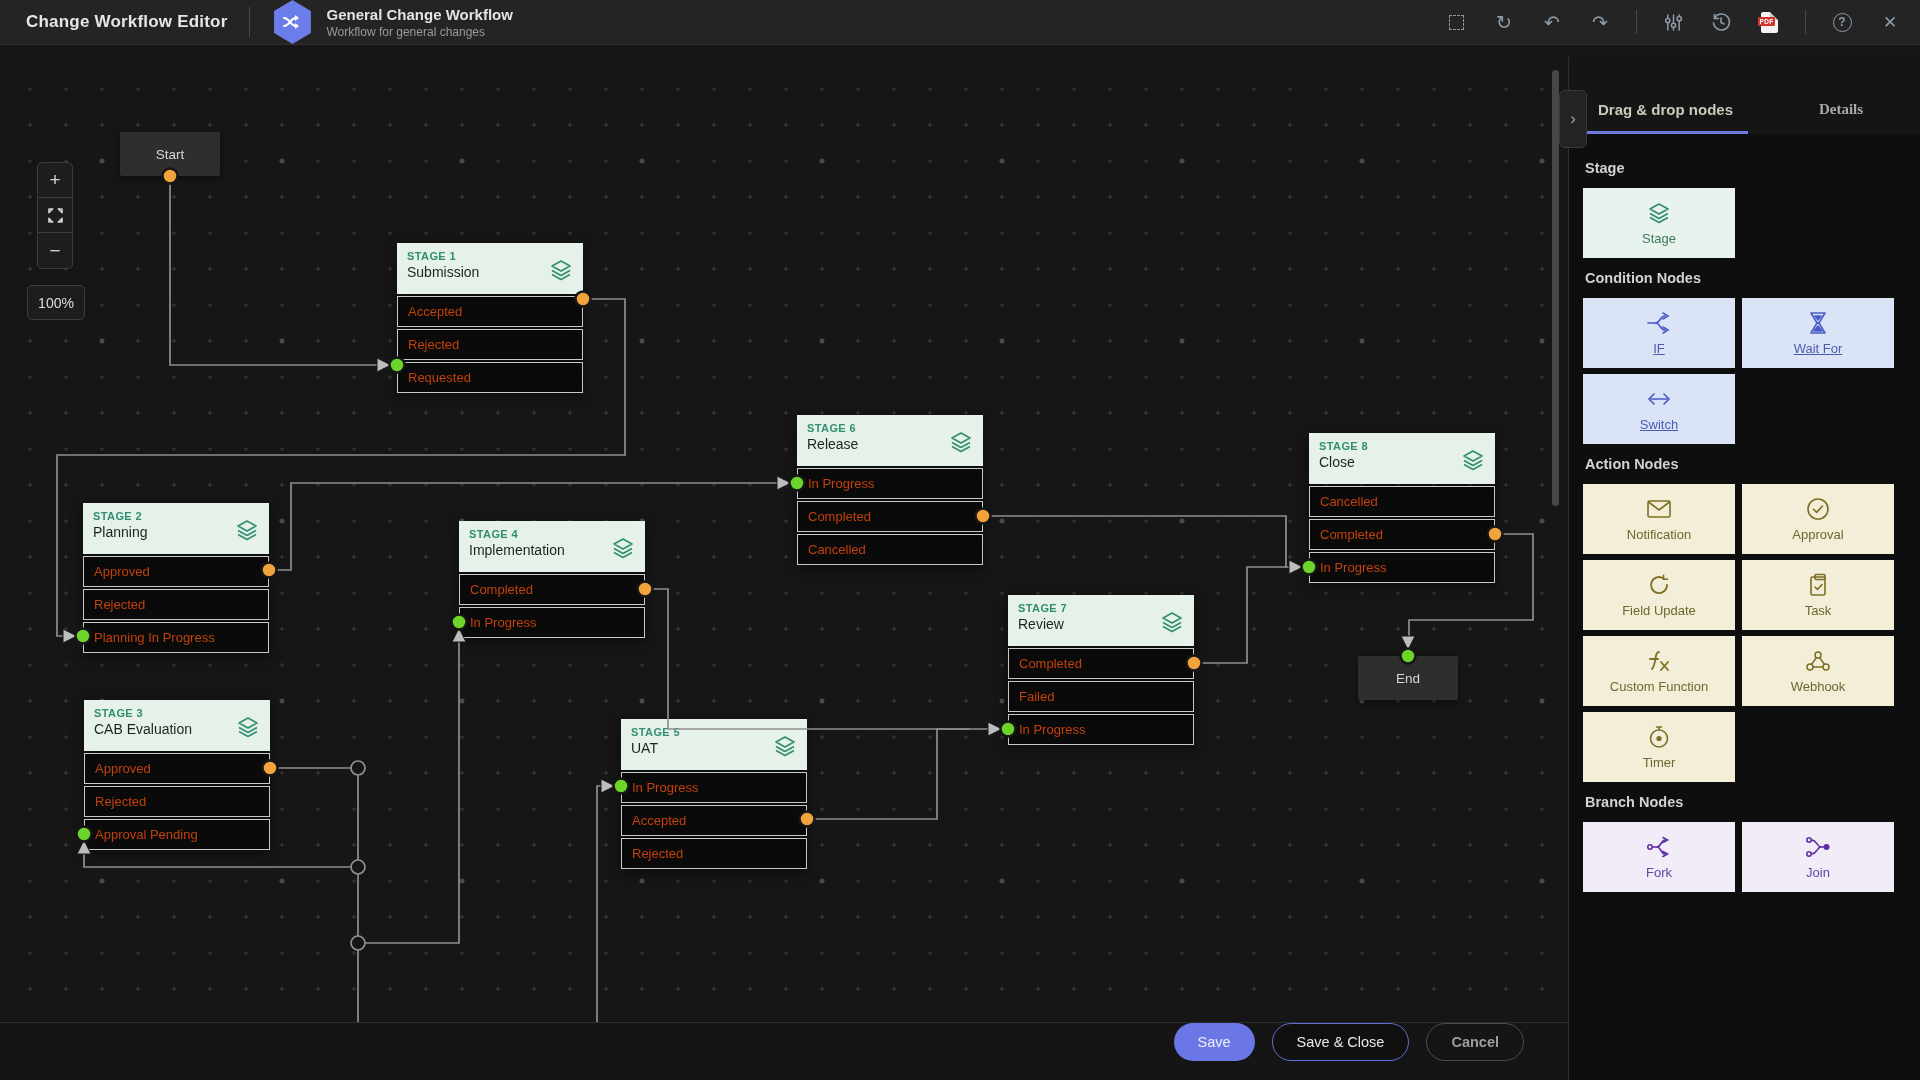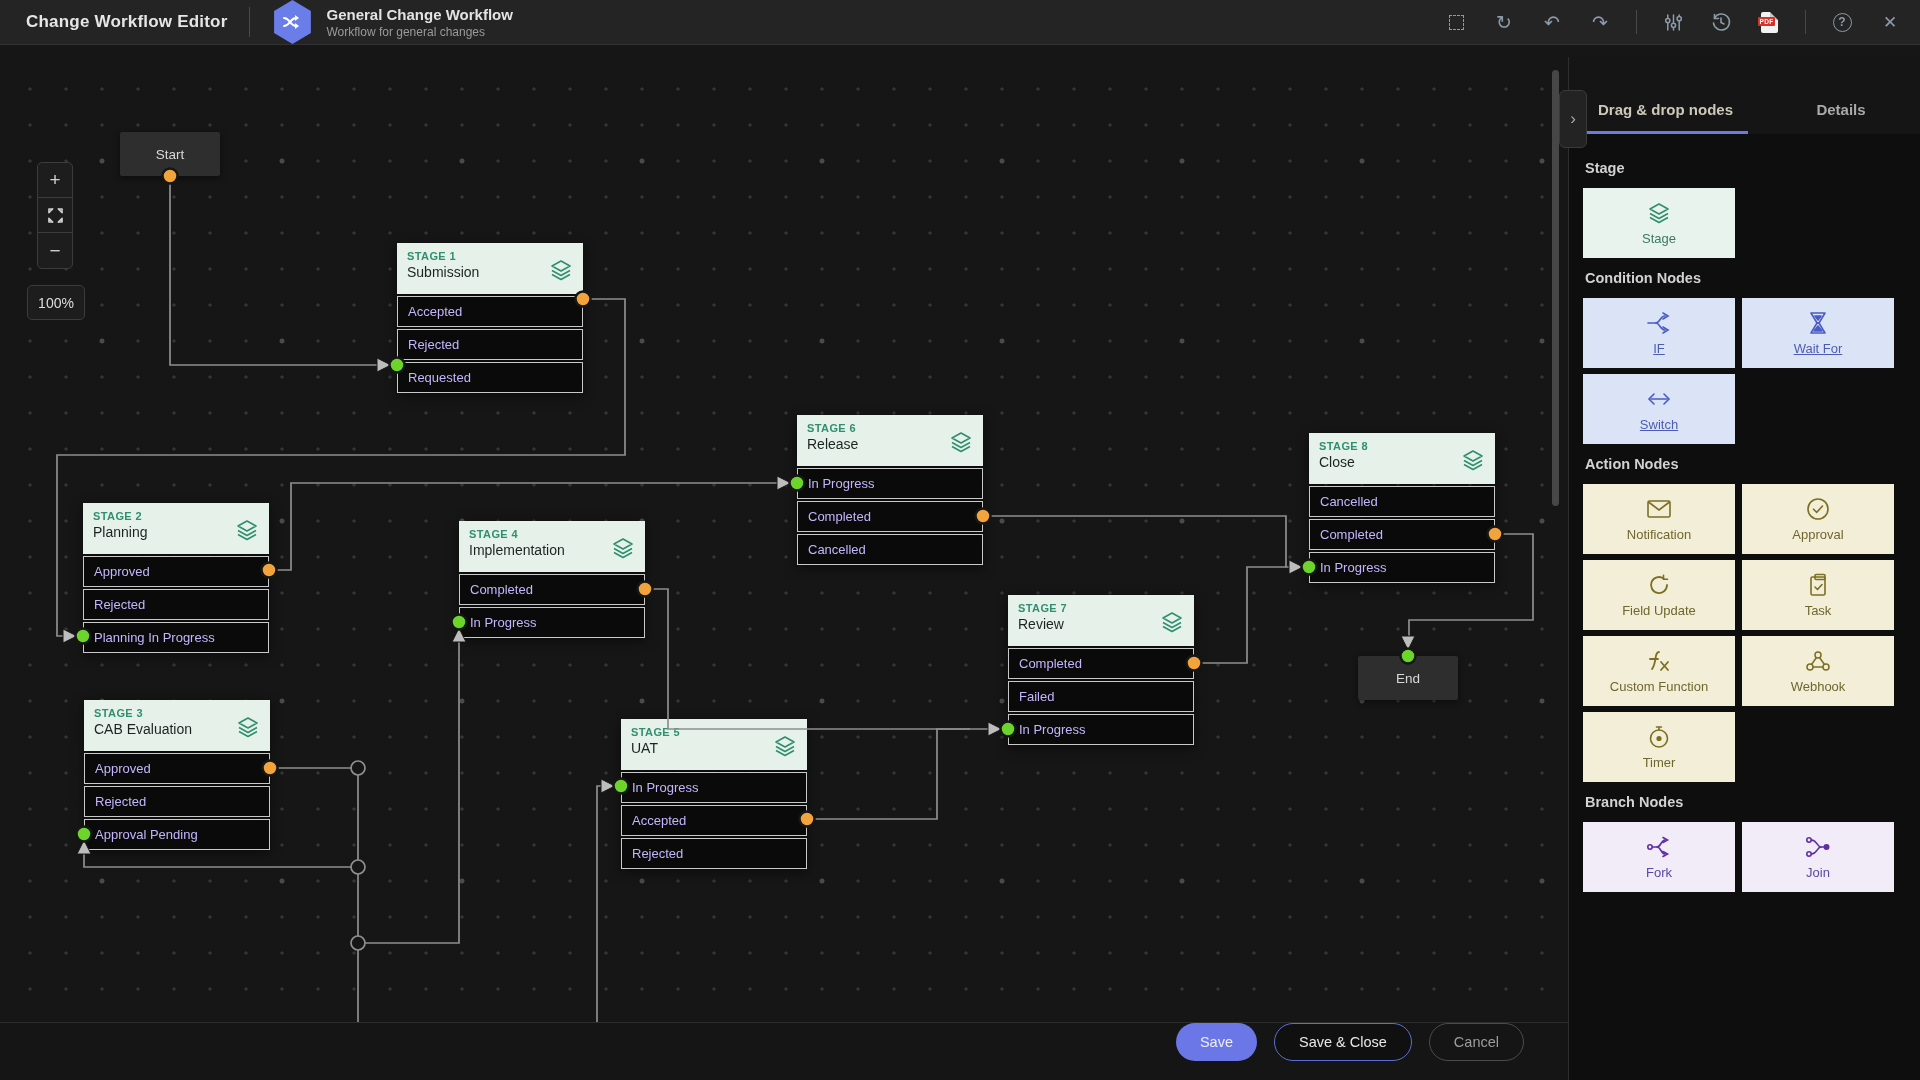--- a/index.html
+++ b/index.html
@@ -42,21 +42,21 @@
     font-size:13.5px; display:flex; align-items:center; justify-content:center; border-radius:2px;
     z-index:2; box-shadow:0 2px 6px rgba(0,0,0,.45); cursor:move; }
 
   .stage-node { position:absolute; width:186px; z-index:2; cursor:move;
     filter:drop-shadow(0 3px 6px rgba(0,0,0,.5)); }
   .stage-head { background:#e6f1ea; height:51px; padding:7px 10px 0 10px; position:relative; }
   .stage-label { font-size:11px; font-weight:700; color:#2f8f6e; letter-spacing:.4px; }
   .stage-name { font-size:14px; color:#1c2420; margin-top:2px; }
   .stage-head .head-icon { position:absolute; right:10px; top:15px; color:#2f8f6e; }
   .stage-row { height:31px; margin-top:2px; background:#0a0a0a; border:1px solid #c9c9c9;
-    display:flex; align-items:center; padding:0 10px; font-size:13px; color:#c4b5fd; }
+    display:flex; align-items:center; padding:0 10px; font-size:13px; color:#c2410c; }
 
   .zoom-ctrl { position:absolute; left:37px; top:105px; width:36px; background:#1d1d1d;
     border:1px solid #3c3c3c; border-radius:5px; z-index:4; overflow:hidden; }
   .zoom-btn { height:35px; display:flex; align-items:center; justify-content:center; color:#cfcfcf;
     font-size:19px; cursor:pointer; border-bottom:1px solid #3c3c3c; }
   .zoom-btn:last-child { border-bottom:none; }
   .zoom-pct { position:absolute; left:27px; top:228px; width:58px; height:35px; background:#1d1d1d;
     border:1px solid #3c3c3c; border-radius:5px; color:#dedede; font-size:14px; display:flex;
     align-items:center; justify-content:center; z-index:4; cursor:pointer; }
   .canvas-scrollbar { position:absolute; left:1552px; top:13px; width:7px; height:436px;
@@ -64,21 +64,21 @@
 
   
   .sidebar { position:absolute; left:1568px; top:57px; width:352px; height:1023px; background:#0e0e0e;
     border-left:1px solid #2e2e2e; z-index:40; }
   .collapse-tab { position:absolute; left:-10px; top:33px; width:28px; height:58px; background:#232323;
     border:1px solid #3a3a3a; border-radius:6px; color:#a8a8a8; font-size:17px; display:flex;
     align-items:center; justify-content:center; cursor:pointer; z-index:45; }
   .side-tabs { display:flex; height:77px; background:#151515; }
   .side-tab { flex:1 1 55%; display:flex; align-items:flex-end; justify-content:center;
     padding-bottom:16px; font-size:15px; font-weight:700; color:#a9a9a9; cursor:pointer; position:relative; }
-  .side-tab.second { flex:1 1 45%; }
+  .side-tab.second { flex:1 1 45%;font-family:Liberation Serif, serif; }
   .side-tab.active { color:#ccc8ba; }
   .side-tab.active::after { content:""; position:absolute; left:14px; right:14px; bottom:0; height:3px;
     background:#6f7ae0; }
   .side-content { padding:14px 0 0 14px; }
   .section-title { color:#d2d2d2; font-size:14.5px; font-weight:700; margin:12px 0 12px 2px; }
   .tile-grid { display:grid; grid-template-columns:152px 152px; gap:6px 7px; }
   .tile { width:152px; height:70px; display:flex; flex-direction:column; align-items:center;
     justify-content:center; gap:6px; cursor:grab; }
   .tile-label { font-size:13px; }
   .tile-icon { height:24px; display:flex; align-items:center; justify-content:center; }
@@ -88,21 +88,21 @@
   .tile.branch { background:#f1ecf8; color:#5f2ea6; } .tile.branch .tile-label { color:#5d47a4; }
 
   
   .footer-bar { position:absolute; left:0; top:1022px; width:1568px; height:58px; background:#151515;
     border-top:1px solid #2c2c2c; display:flex; justify-content:flex-end;
     gap:17px; padding-right:44px; z-index:50; }
   .btn { height:38px; border-radius:19px; font-size:14.5px; display:flex; align-items:center;
     justify-content:center; cursor:pointer; padding:0 24px; }
   .btn-save { background:#6b77e6; color:#eceefc; }
   .btn-saveclose { background:#101010; border:1px solid #5b6fd6; color:#e8e8e8; }
-  .btn-cancel { background:transparent; border:1px solid #4c4c4c; color:#9d9d9d; }
+  .btn-cancel { background:transparent; border:1px solid #4c4c4c; color:#9d9d9d;font-weight:bold; }
 </style>
 </head>
 <body>
 
 <div class="app-header">
   <div class="app-title">Change Workflow Editor</div>
   <div class="hdr-divider"></div>
   <div class="wf-hex">
     <svg width="22" height="22" viewBox="0 0 22 22" fill="none" stroke="#fff" stroke-width="2" stroke-linecap="round">
       <path d="M3 15 C9 15 9 7 15 7"></path>

